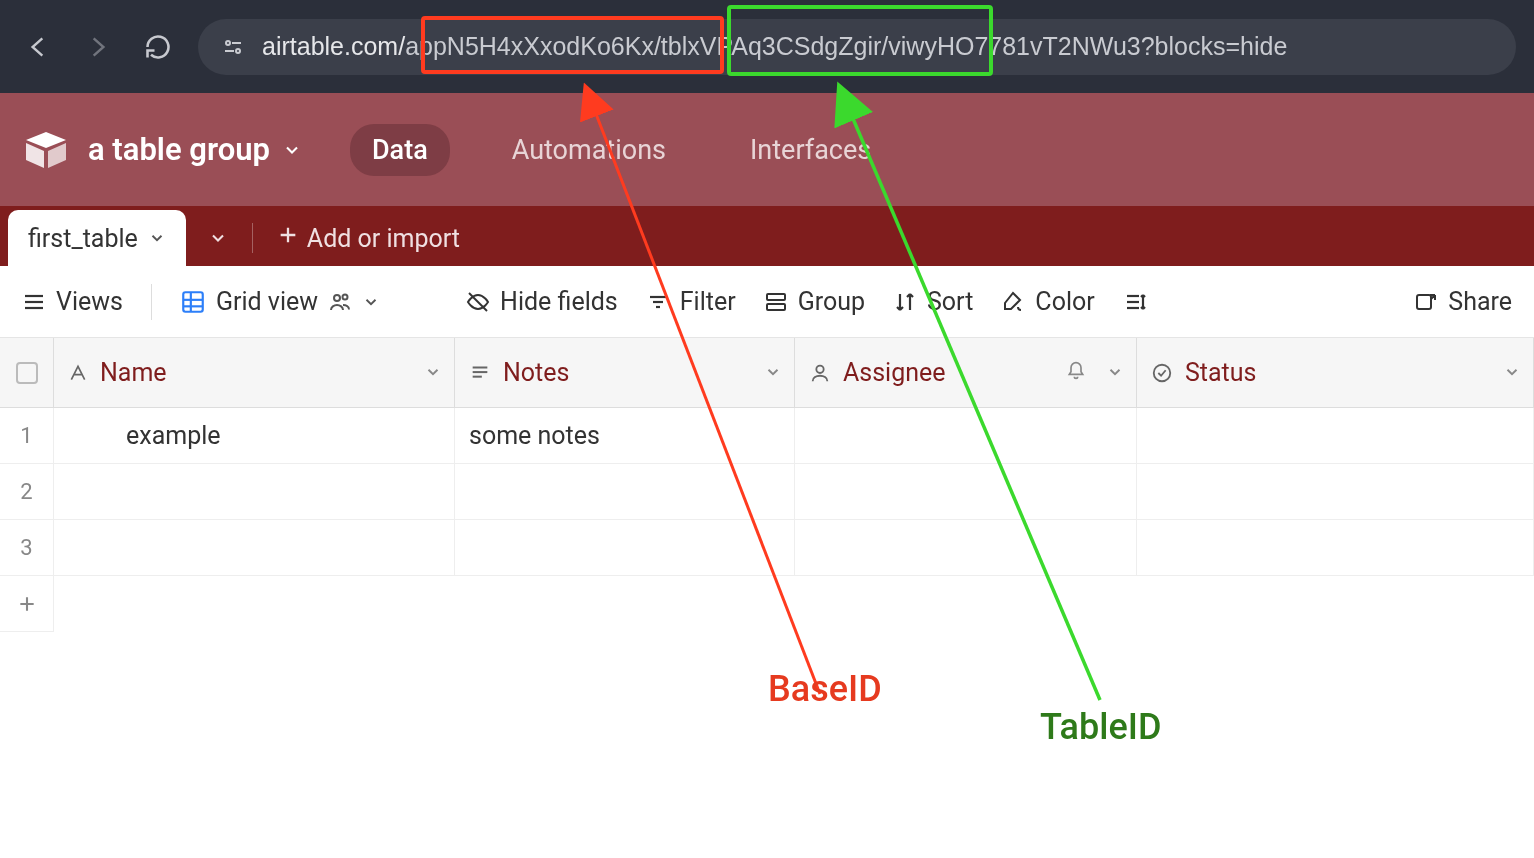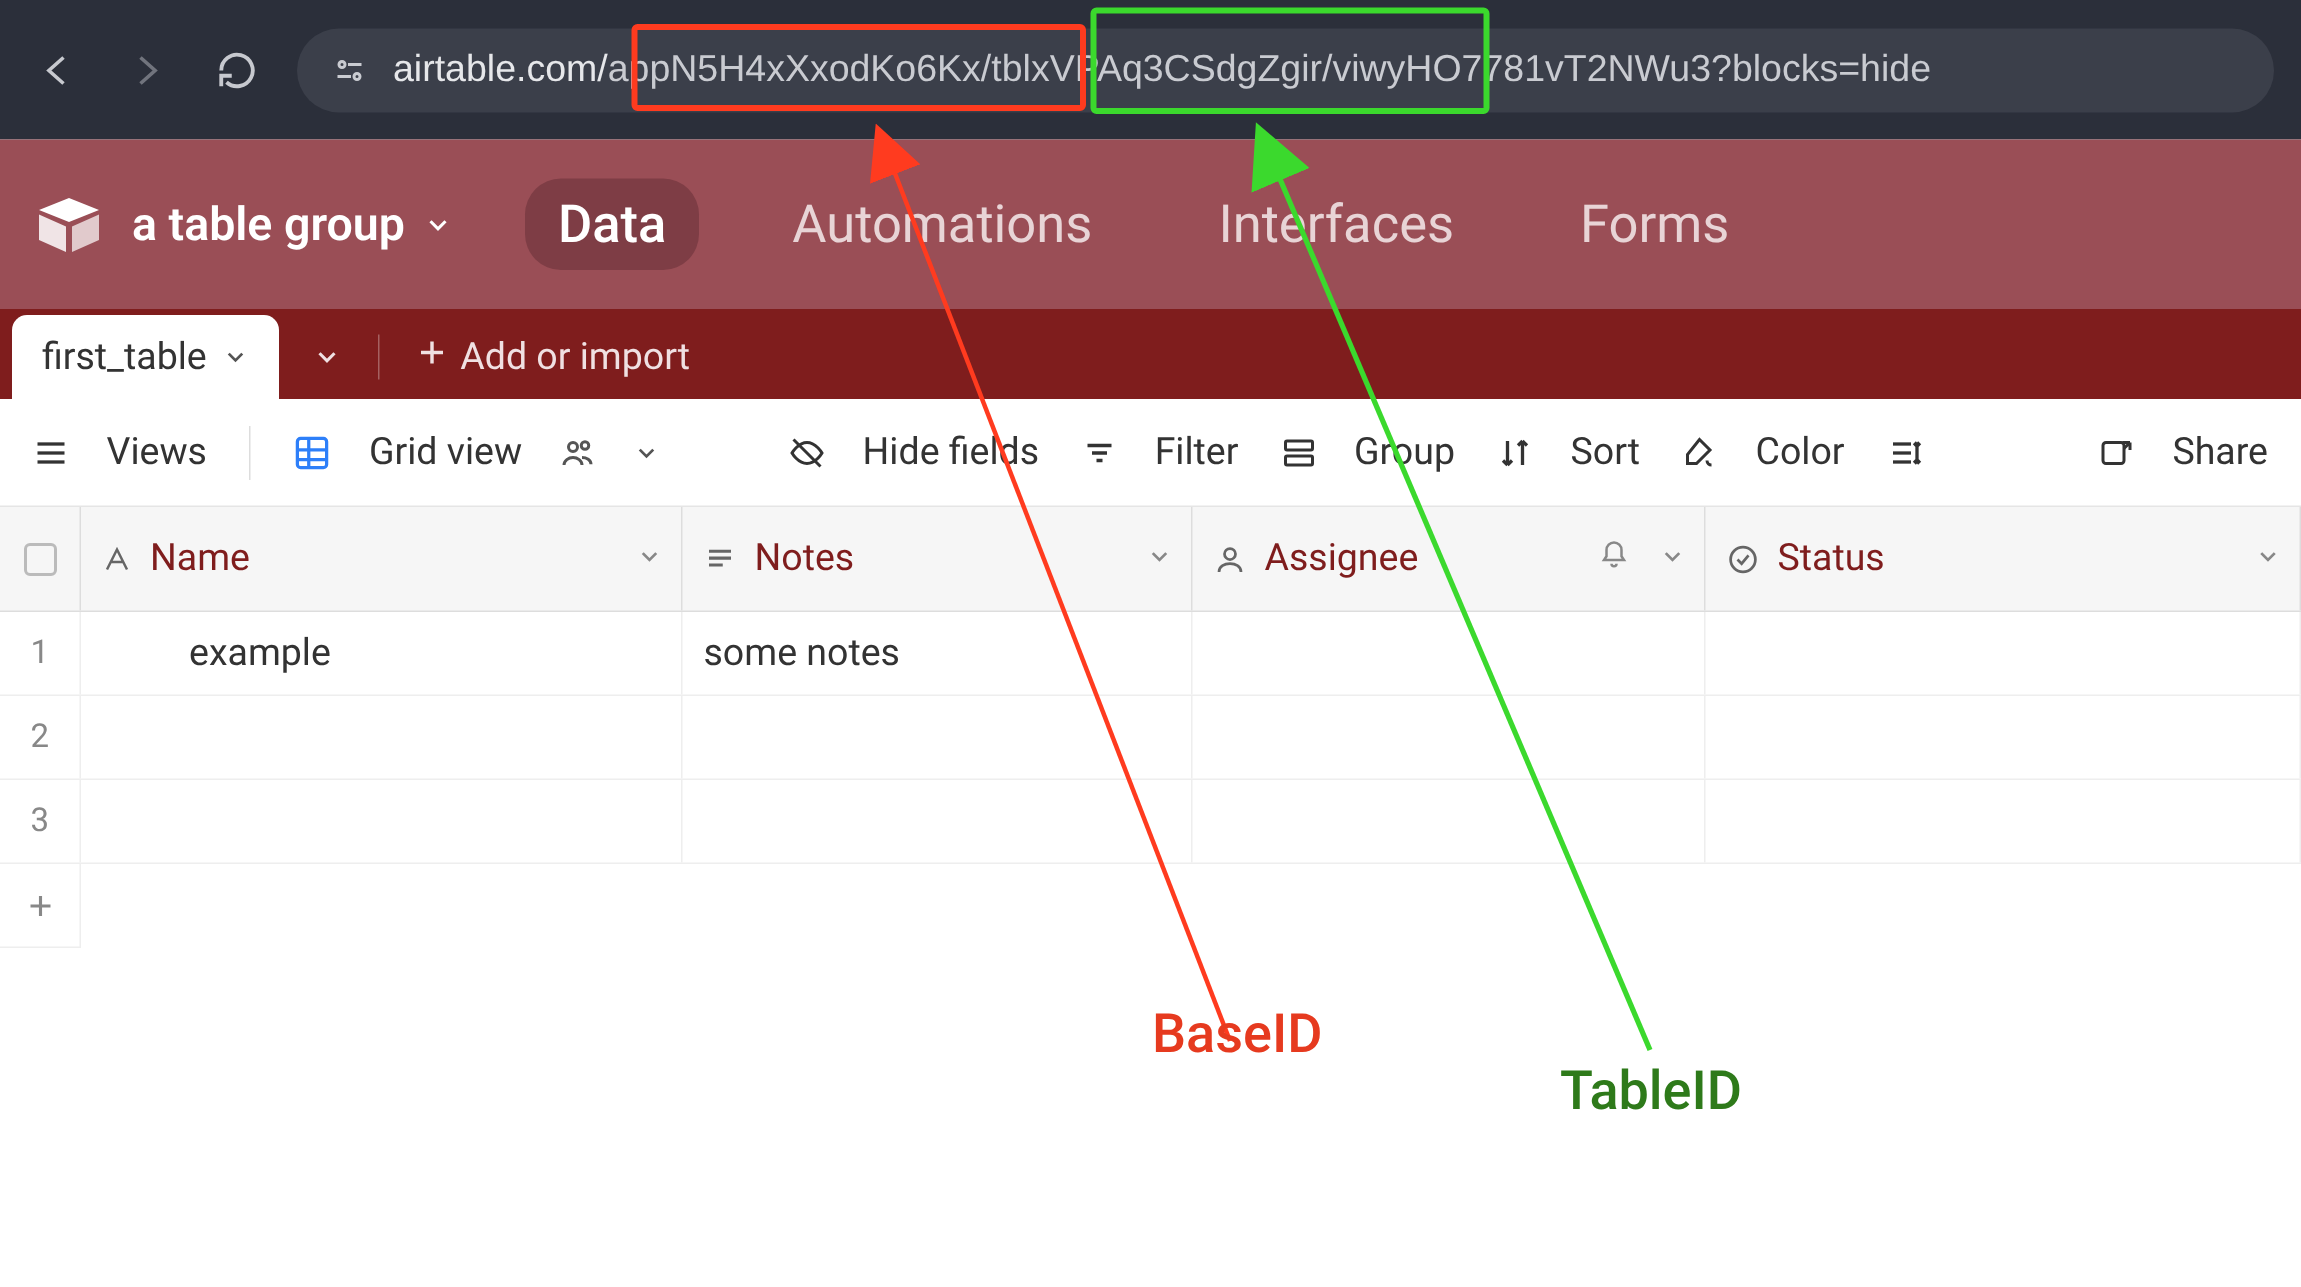--- a/index.html
+++ b/index.html
@@ -89,21 +89,21 @@
     font-size: 31px;
     font-weight: 600;
     display: flex;
     align-items: center;
     gap: 12px;
     margin-right: 30px;
   }
   .nav-tabs { display:flex; gap: 40px; align-items:center; }
   .nav-tab {
     color: #e8d4d6;
-    font-size: 35px;
+    font-size: 27px;
     padding: 10px 22px;
     border-radius: 24px;
     cursor: pointer;
   }
   .nav-tab.active {
     background: #7e3d45;
     color: #fff;
     font-weight: 500;
   }
 
@@ -145,21 +145,21 @@
     background:#fff;
     height: 72px;
     display:flex;
     align-items:center;
     padding: 0 22px;
     gap: 28px;
     border-bottom: 1px solid #e5e5e5;
     color:#333;
     font-size: 25px;
   }
-  .tb-item { display:flex; align-items:center; gap:25px; cursor:pointer; }
+  .tb-item { display:flex; align-items:center; gap:10px; cursor:pointer; }
   .tb-sep { width:1px; height:36px; background:#ddd; }
   .grid-icon-blue { color:#2d7ff9; }
 
   
   .grid-header {
     display:flex;
     height: 70px;
     border-bottom: 1px solid #ddd;
     background:#f6f6f6;
     color:#7f1d1d;
@@ -284,21 +284,20 @@
   <div class="base-name">
     <span>a table group</span>
     <svg class="chev" width="20" height="20" viewBox="0 0 24 24" fill="none" stroke="currentColor" stroke-width="2.5">
         <path d="M6 9l6 6 6-6"></path>
       </svg>
   </div>
   <div class="nav-tabs">
     <div class="nav-tab active"><span>Data</span></div>
     <div class="nav-tab"><span>Automations</span></div>
     <div class="nav-tab"><span>Interfaces</span></div>
-    <div class="nav-tab"><span>Forms</span></div>
   </div>
 </div>
 
 <div class="table-tabs-bar">
   <div class="table-tab">
     <span>first_table</span>
     <svg class="chev" width="18" height="18" viewBox="0 0 24 24" fill="none" stroke="#555" stroke-width="2.5">
         <path d="M6 9l6 6 6-6"></path>
       </svg>
   </div>

